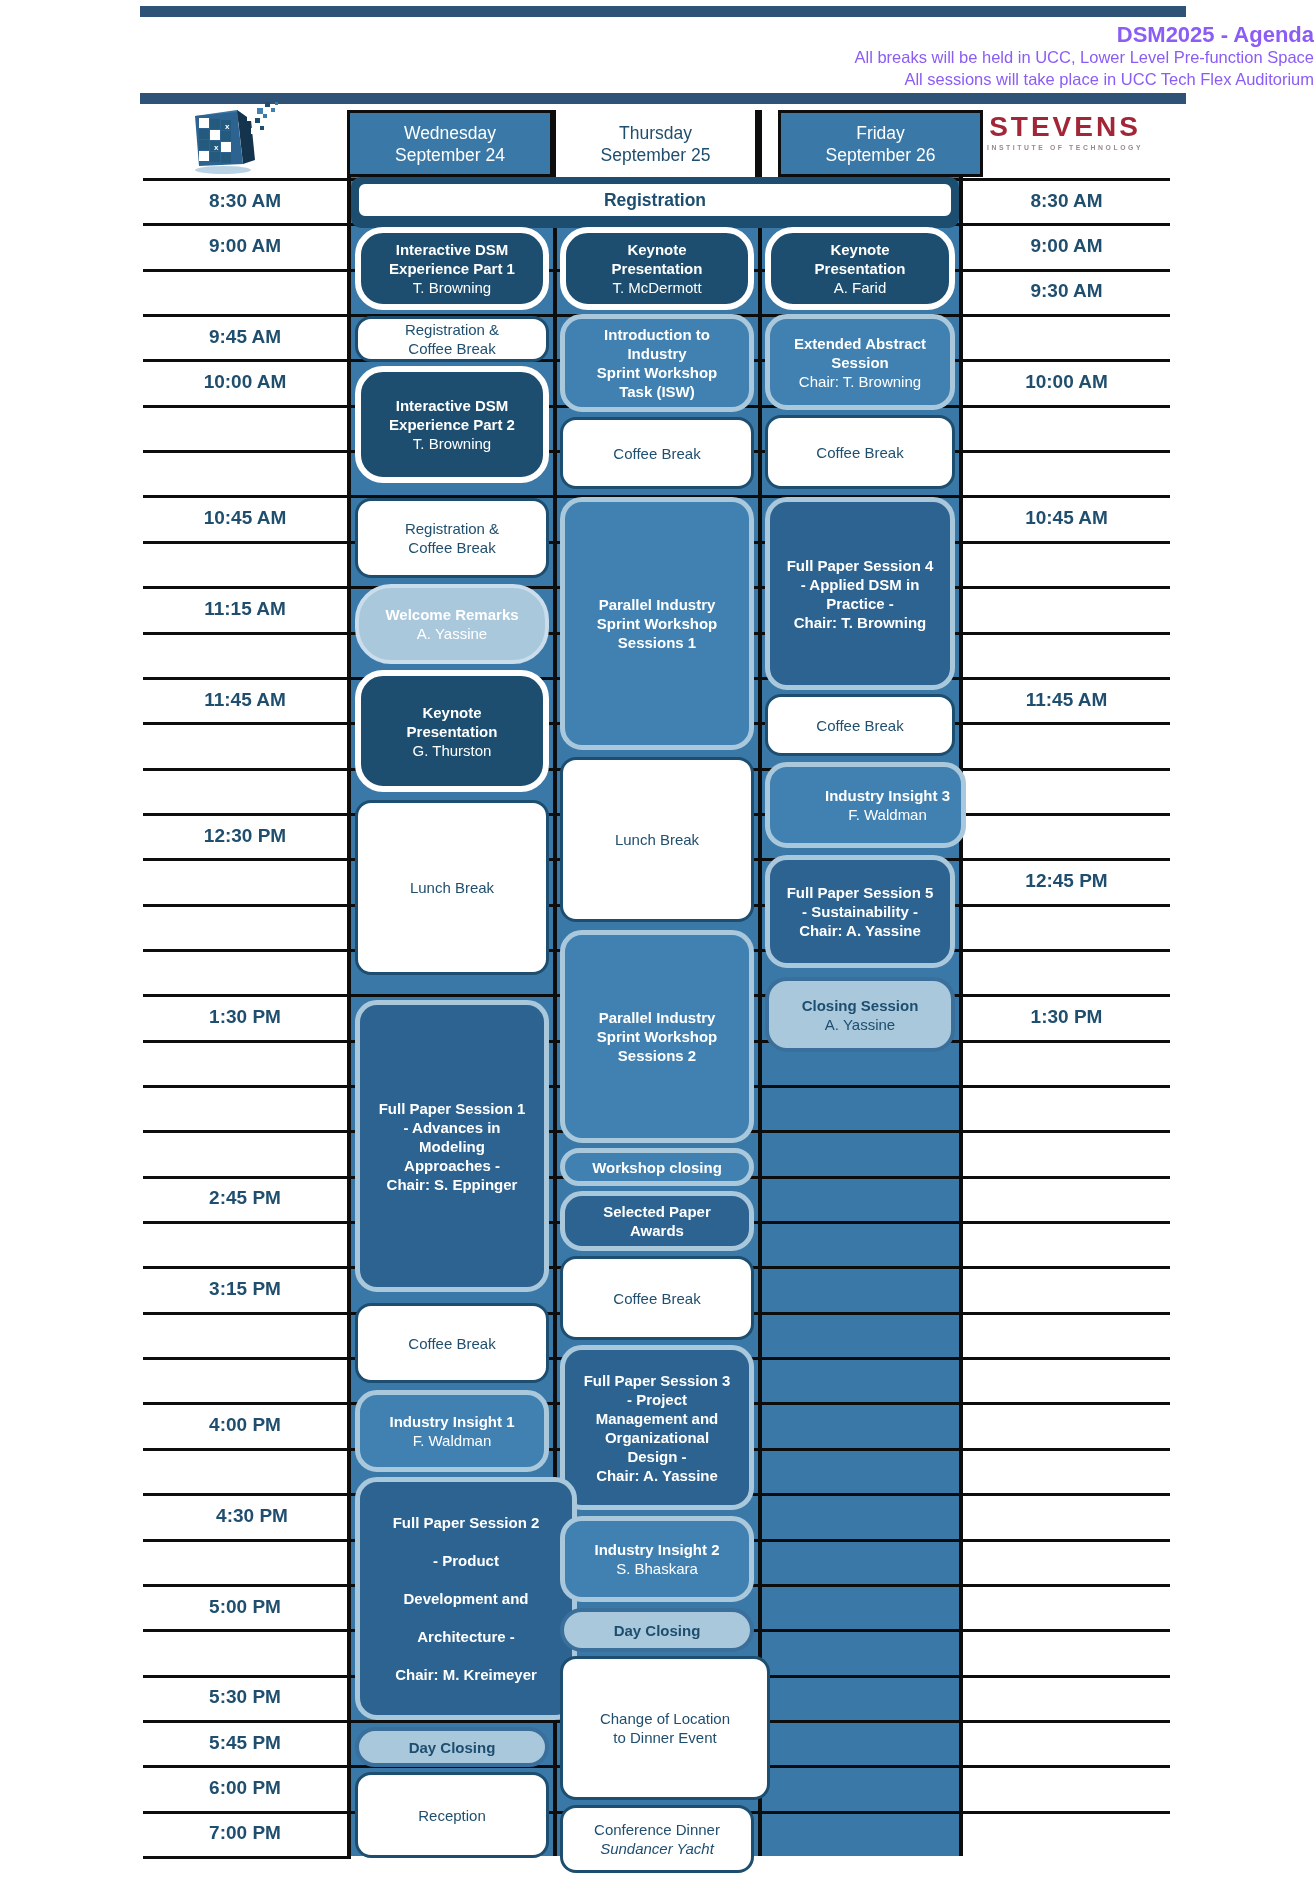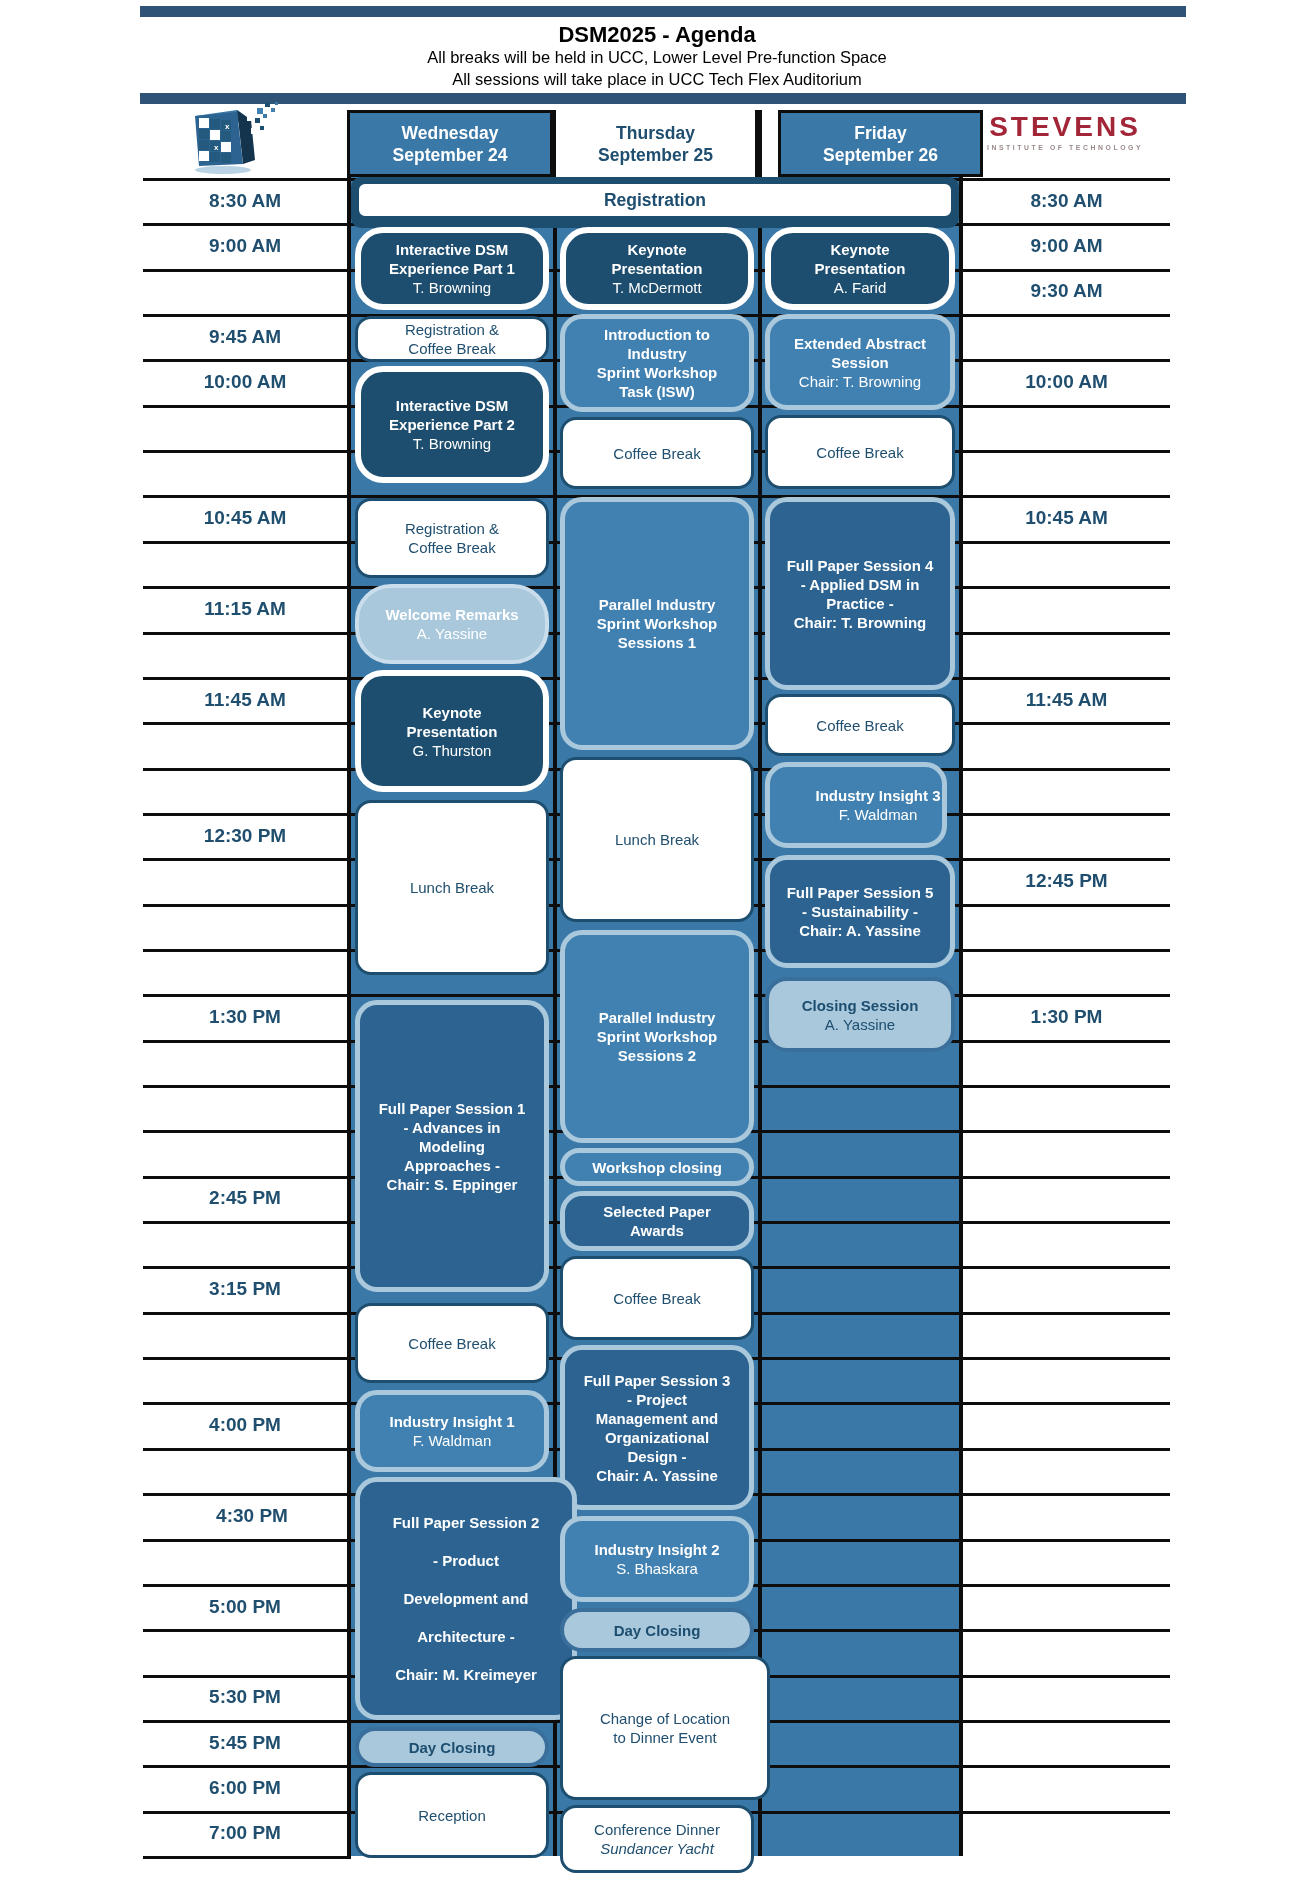--- a/index.html
+++ b/index.html
@@ -1,26 +1,26 @@
 <!DOCTYPE html>
 <html><head>
 <meta charset="utf-8">
 <style>
   html,body{margin:0;padding:0;background:#ffffff;}
   .page{position:relative;width:1314px;height:1896px;background:#fff;overflow:hidden;
         font-family:"Liberation Sans", sans-serif;}
   
   .topbar{position:absolute;left:140px;width:1046px;height:11px;background:#2e5377;}
-  .title{position:absolute;left:0;width:1314px;text-align:center;color:#000000;}
+  .title{position:absolute;left:0;width:1314px;text-align:right;color:#8b5cf6;}
   .t-main{top:22px;font-size:22px;font-weight:800;}
   .t-sub{font-size:16.5px;font-weight:400;}
   
   .daycell{position:absolute;top:110px;height:67px;box-sizing:border-box;z-index:4;
            display:flex;flex-direction:column;justify-content:center;text-align:center;
-           font-size:17.5px;font-weight:700;line-height:22px;}
+           font-size:17.5px;font-weight:400;line-height:22px;}
   .daycell.fill{background:#3a78a7;border:3px solid #0d0d0d;color:#ffffff;}
   .daycell.open{background:#ffffff;border-left:3px solid #0d0d0d;border-right:3px solid #0d0d0d;color:#1f4e6e;}
   
   .colbg{position:absolute;background:#3a78a7;z-index:1;}
   .hline{position:absolute;height:3px;background:#0d0d0d;z-index:2;}
   .vline{position:absolute;width:4px;background:#0d0d0d;z-index:3;}
   .regband{position:absolute;background:#1d4e6f;border-radius:10px;z-index:4;}
   .tlabel{position:absolute;z-index:2;display:flex;align-items:center;justify-content:center;
           color:#1f4e6e;font-size:19px;font-weight:700;}
   
@@ -245,21 +245,21 @@
       <div class="ln b">Keynote</div>
       <div class="ln b">Presentation</div>
       <div class="ln">G. Thurston</div>
     </div>
     <div class="ev white" style="left: 765px; top: 694px; width: 190px; height: 62px;">
       <div class="ln">Coffee Break</div>
     </div>
     <div class="ev white" style="left: 560px; top: 757px; width: 194px; height: 165px;">
       <div class="ln">Lunch Break</div>
     </div>
-    <div class="ev medium" style="left: 765px; top: 762px; width: 182px; height: 86px; padding-left: 44px;">
+    <div class="ev medium" style="left: 765px; top: 762px; width: 201px; height: 86px; padding-left: 44px;">
       <div class="ln b">Industry Insight 3</div>
       <div class="ln">F. Waldman</div>
     </div>
     <div class="ev white" style="left: 355px; top: 800px; width: 194px; height: 175px;">
       <div class="ln">Lunch Break</div>
     </div>
     <div class="ev mediumdark" style="left: 765px; top: 855px; width: 190px; height: 113px;">
       <div class="ln b">Full Paper Session 5</div>
       <div class="ln b">- Sustainability -</div>
       <div class="ln b">Chair: A. Yassine</div>

